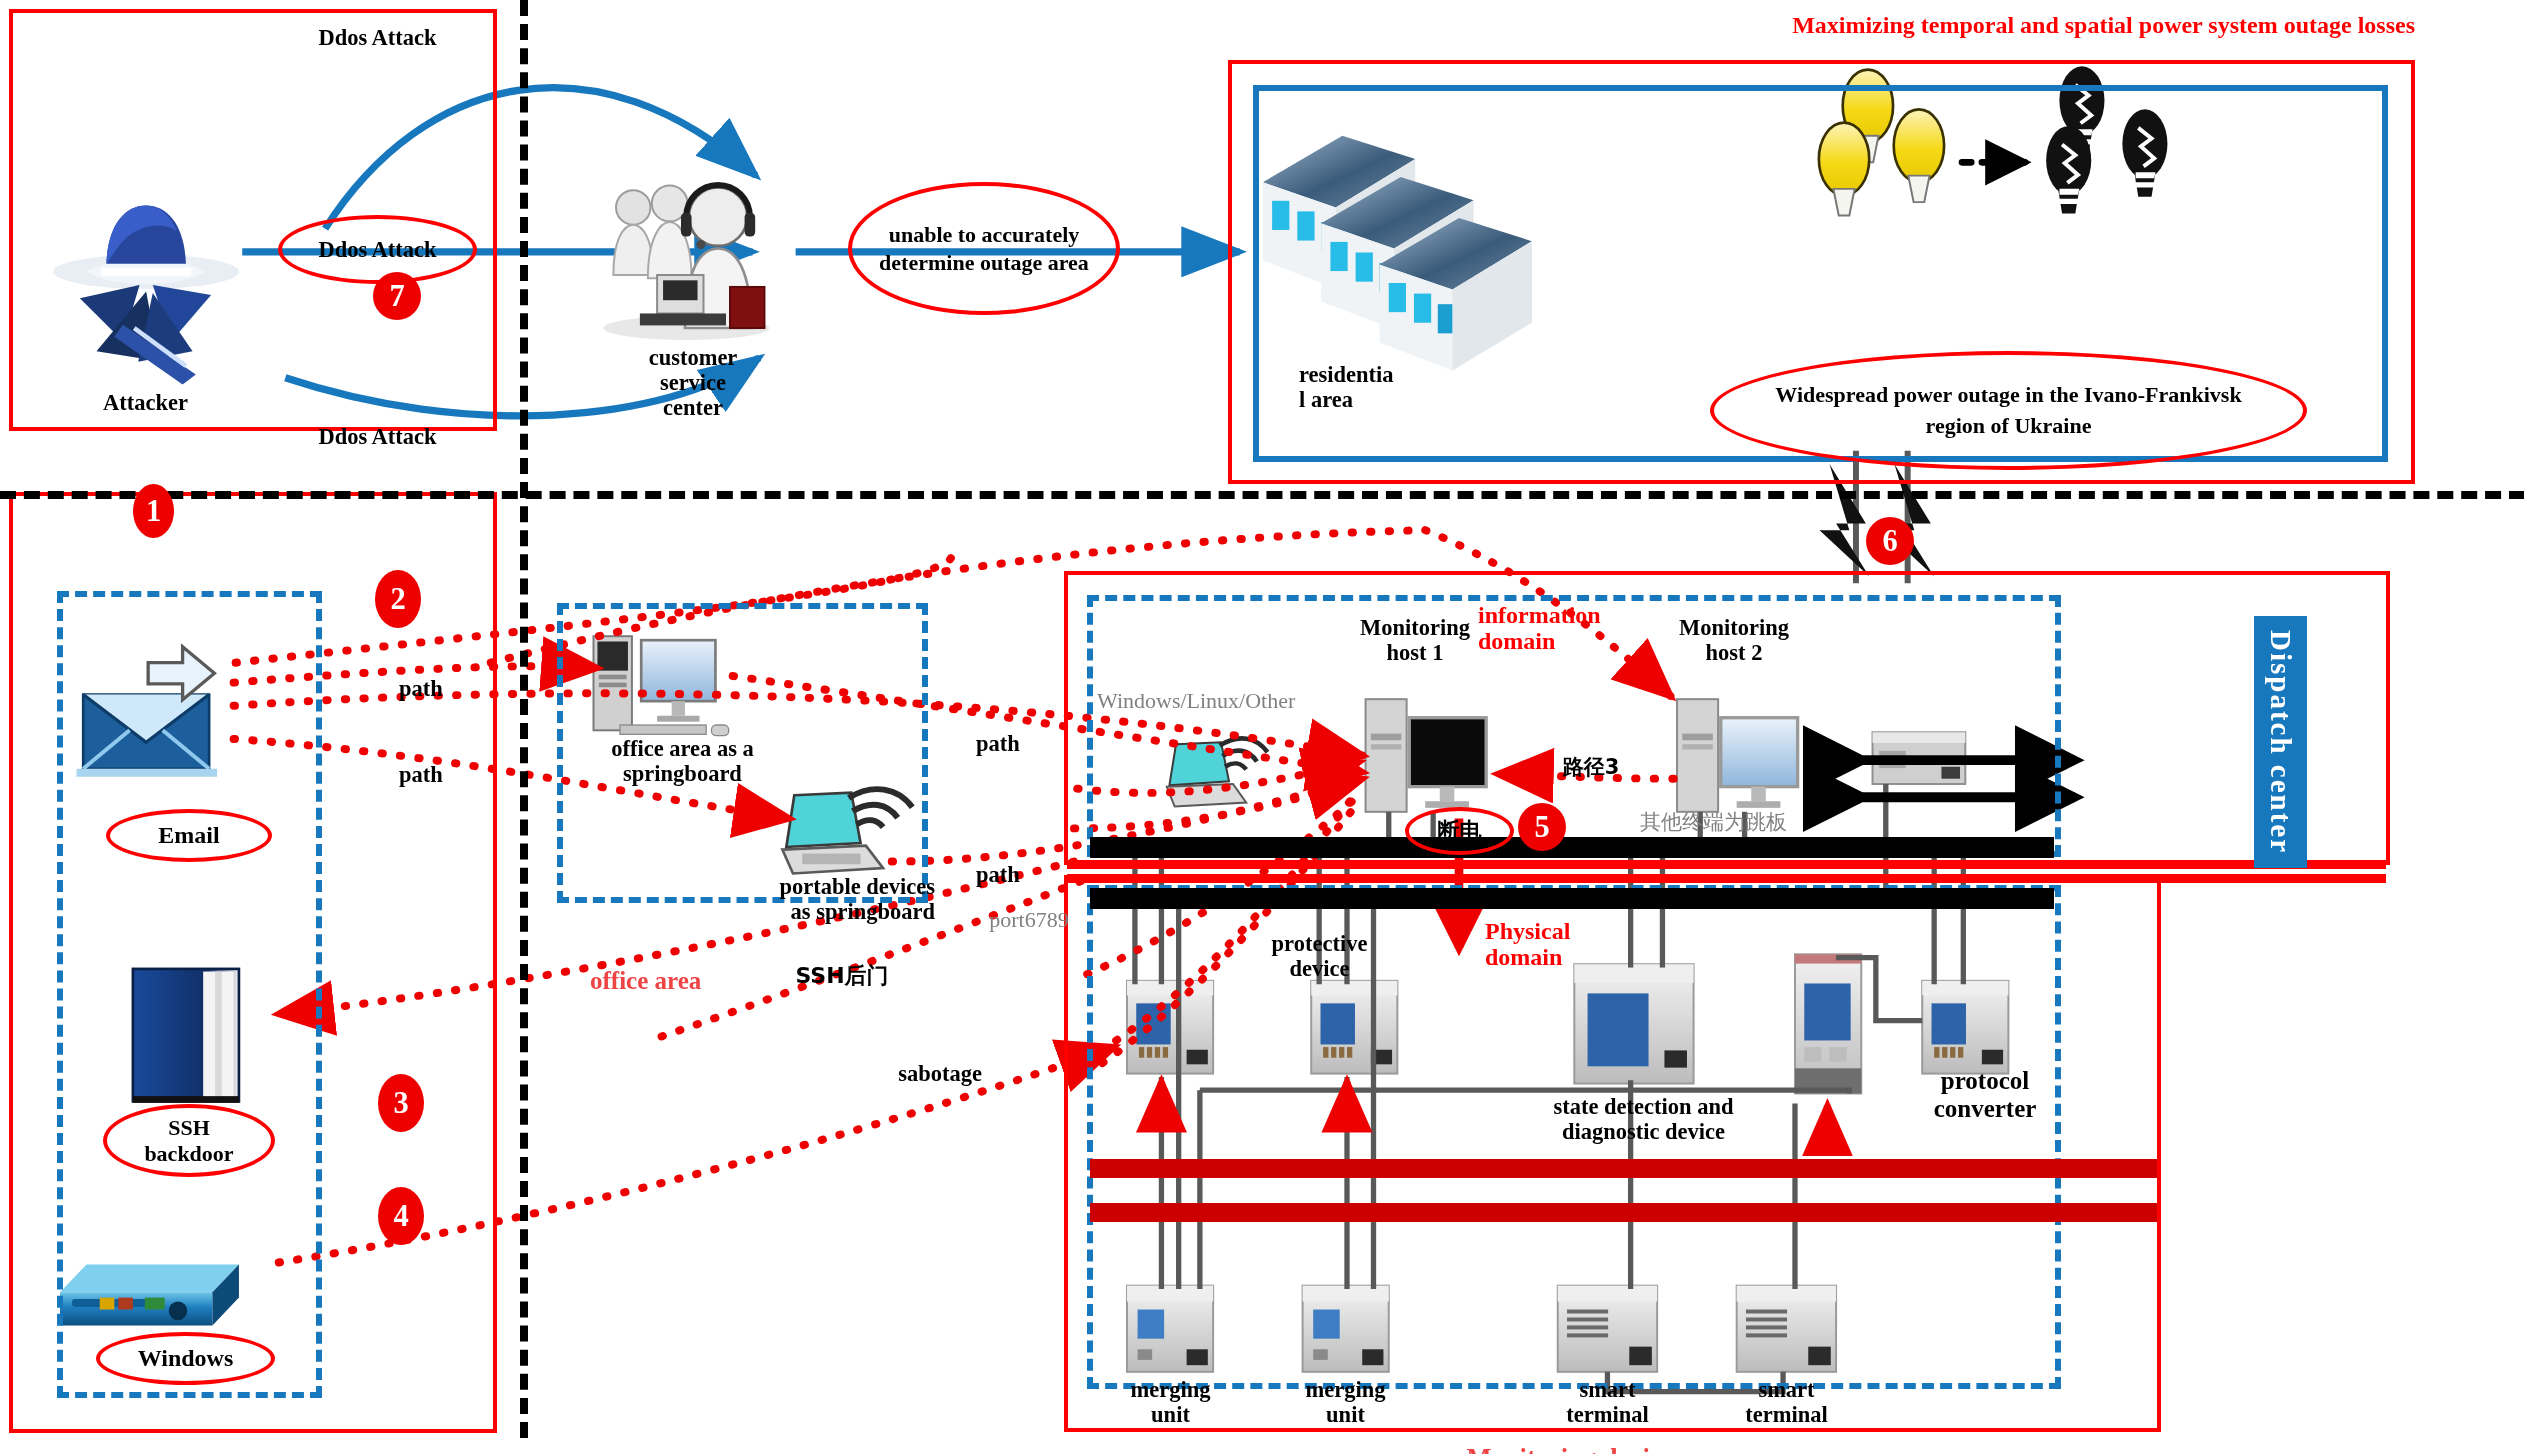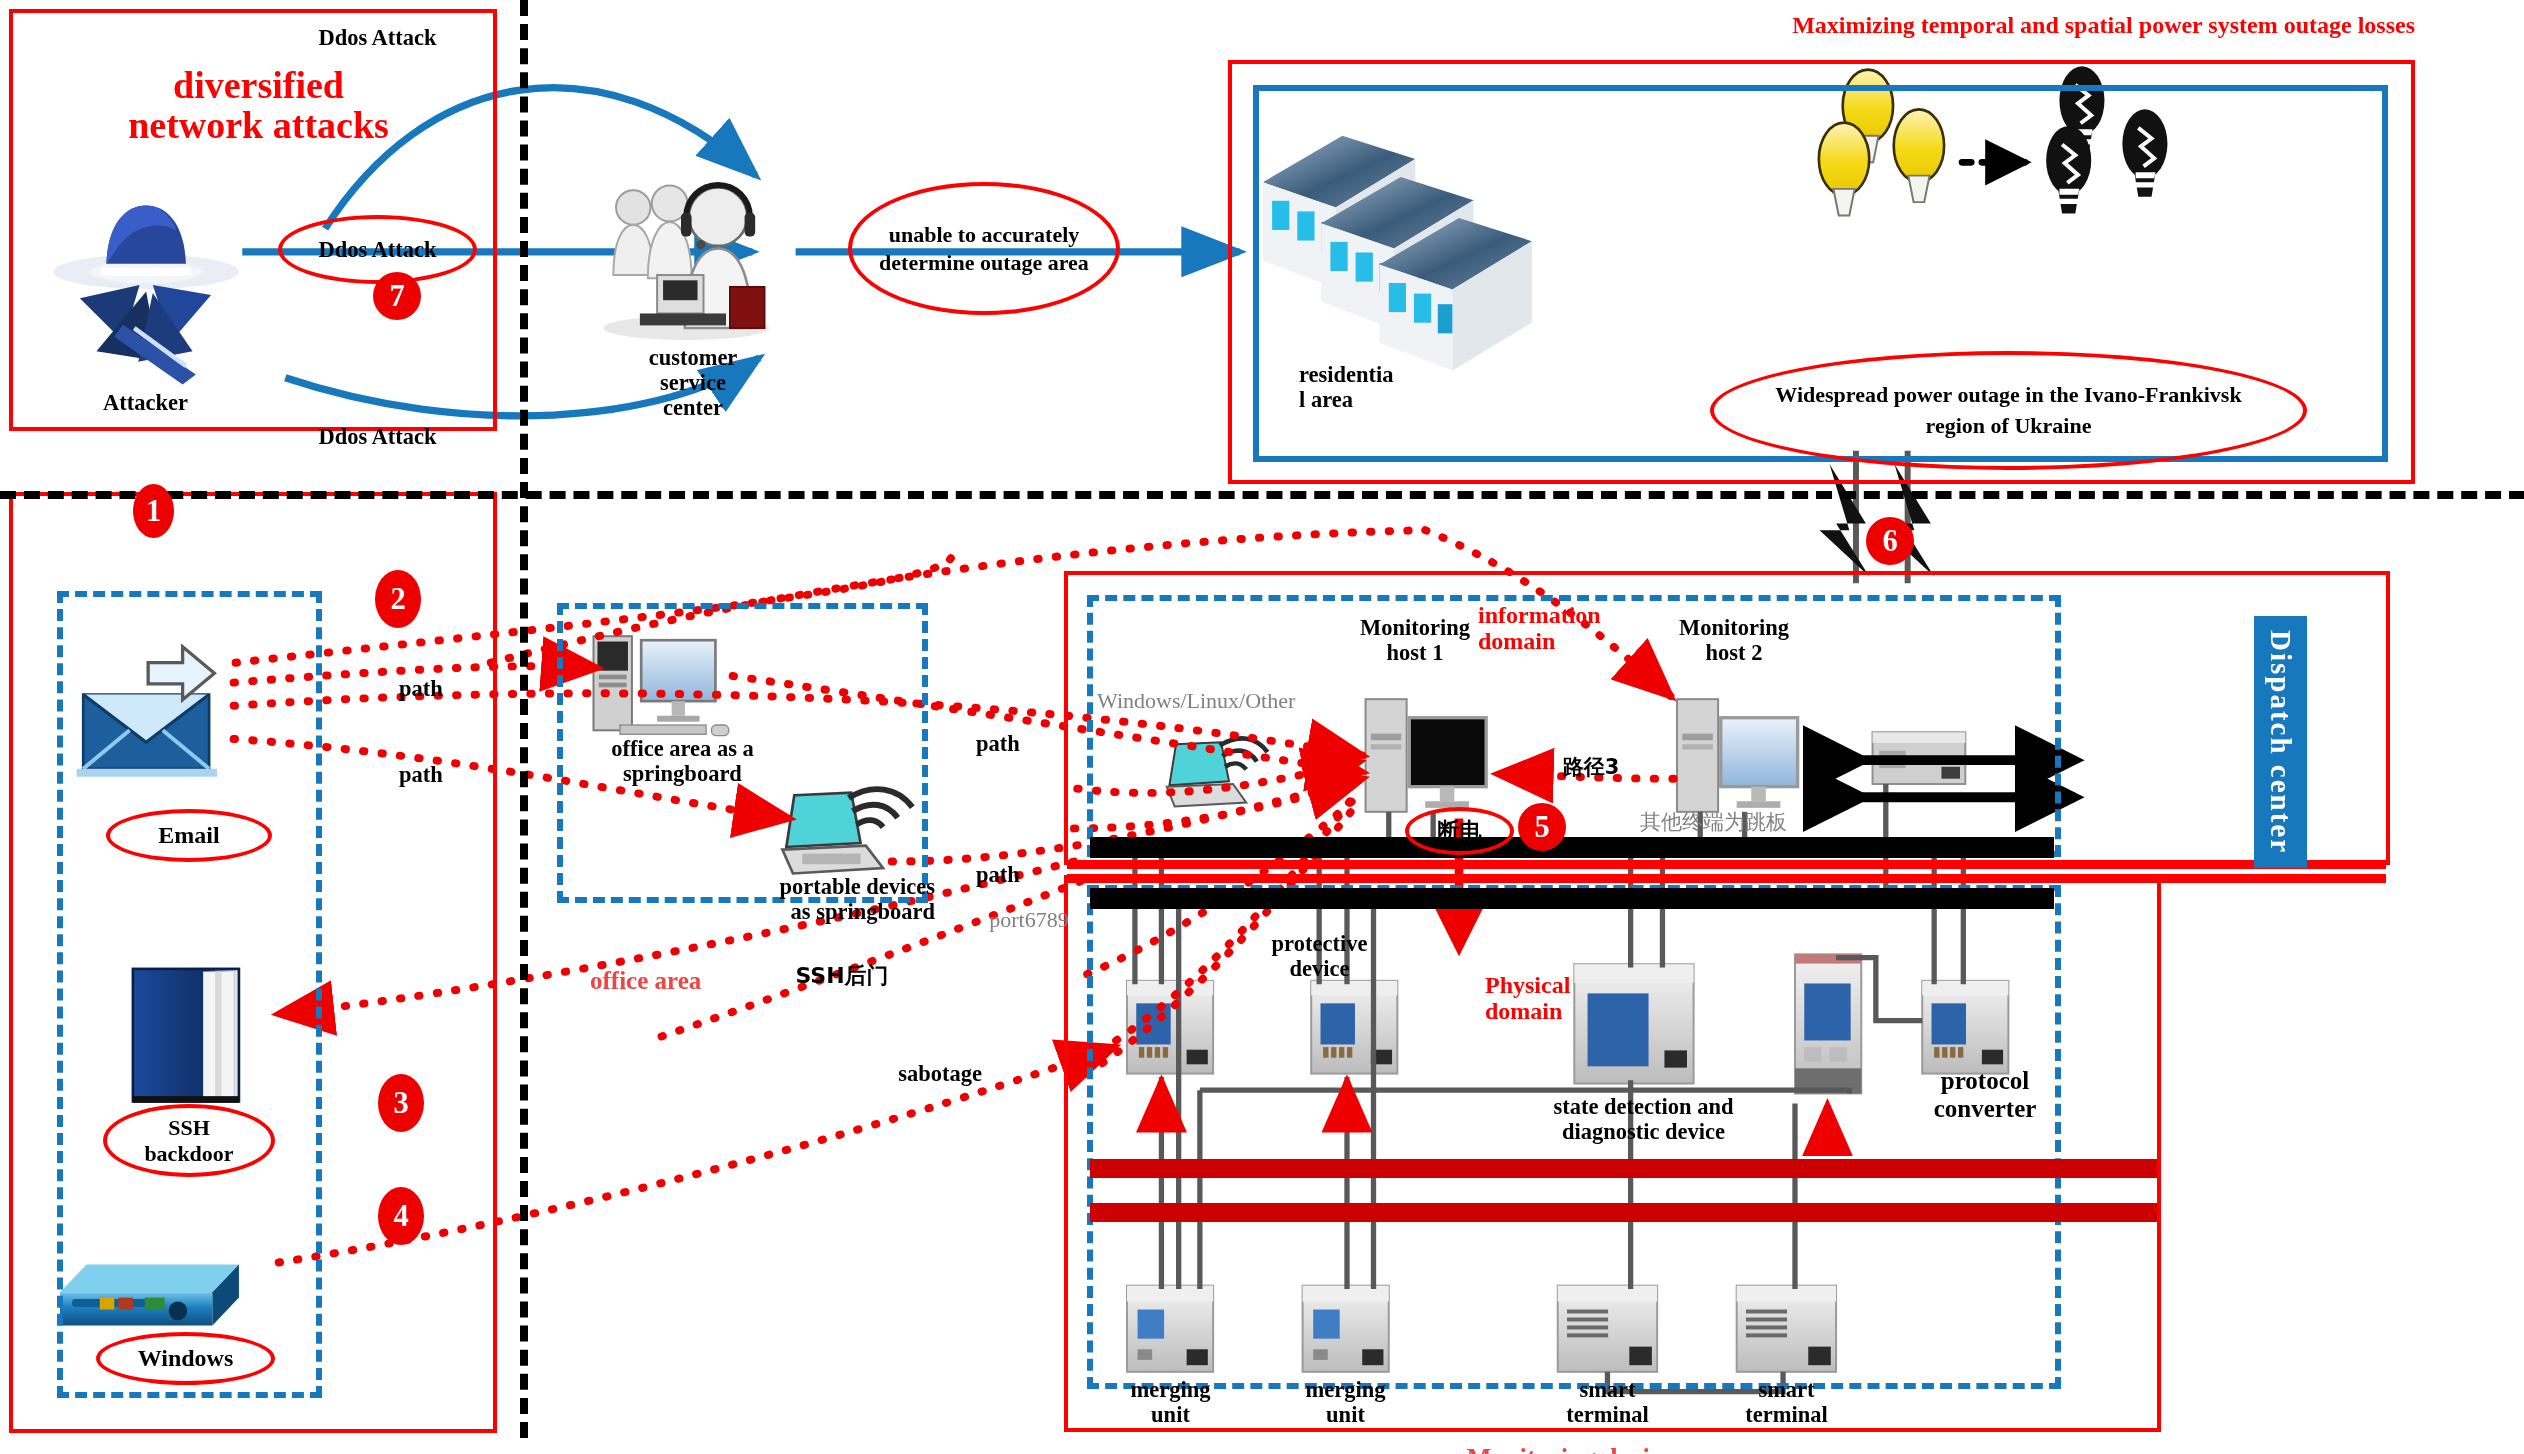--- a/index.html
+++ b/index.html
@@ -526,24 +526,20 @@
 
   <div class="busbar-black" style="left:1090px; top:837px; width:964px; height:21px;"></div>
   <div class="busbar-redthin" style="left:1067px; top:860px; width:1319px; height:8.6px;"></div>
   <div class="busbar-redthin" style="left:1067px; top:874px; width:1319px; height:8.6px;"></div>
   <div class="busbar-black" style="left:1090px; top:888px; width:964px; height:21px;"></div>
   <div class="busbar-red" style="left:1090px; top:1159px; width:1067px; height:18.6px;"></div>
   <div class="busbar-red" style="left:1090px; top:1203px; width:1067px; height:18.6px;"></div>
 
   <div class="dispatch" style="left:2254px; top:616px; width:53px; height:252px;">Dispatch center</div>
 
-  <div class="t title-red" style="left:73px; top:66px; width:371px;">
-    <div>diversified</div>
-    <div>network attacks</div>
-  </div>
   <div class="t lbl" style="left:278px; top:25px; width:199px;">Ddos Attack</div>
   <div class="t lbl" style="left:278px; top:424px; width:199px;">Ddos Attack</div>
   <div class="ellipse" style="left:278px; top:215px; width:199px; height:69px; font-size:22.5px;">
     <span>Ddos Attack</span>
   </div>
   <div class="t lbl" style="left:56px; top:390px; width:179px;">Attacker</div>
 
   <div class="t lbl" style="left:597px; top:345px; width:192px;">
     <div>customer</div>
     <div>service</div>
@@ -604,21 +600,21 @@
     <div>Monitoring</div>
     <div>host 2</div>
   </div>
   <div class="t lbl-gray" style="left:1097px; top:689px; width:285px;">Windows/Linux/Other</div>
   <div class="t lbl" style="left:1528px; top:756px; width:126px; font-family:'DejaVu Sans', sans-serif; font-size:21px;">路径3</div>
   <div class="ellipse" style="left:1405px; top:807px; width:109px; height:48px; font-size:22px; font-family:'DejaVu Sans', sans-serif;">
     <span>断电</span>
   </div>
   <div class="t lbl-gray" style="left:1640px; top:811px; width:265px; font-family:'DejaVu Sans', sans-serif; font-size:21px;">其他终端为跳板</div>
 
-  <div class="t lbl-redsm" style="left:1485px; top:972px; width:186px; line-height:1.1;">
+  <div class="t lbl-redsm" style="left:1485px; top:918px; width:186px; line-height:1.1;">
     <div>Physical</div>
     <div>domain</div>
   </div>
   <div class="t lbl" style="left:1230px; top:931px; width:179px;">
     <div>protective</div>
     <div>device</div>
   </div>
   <div class="t lbl" style="left:1511px; top:1094px; width:265px;">
     <div>state detection and</div>
     <div>diagnostic device</div>

